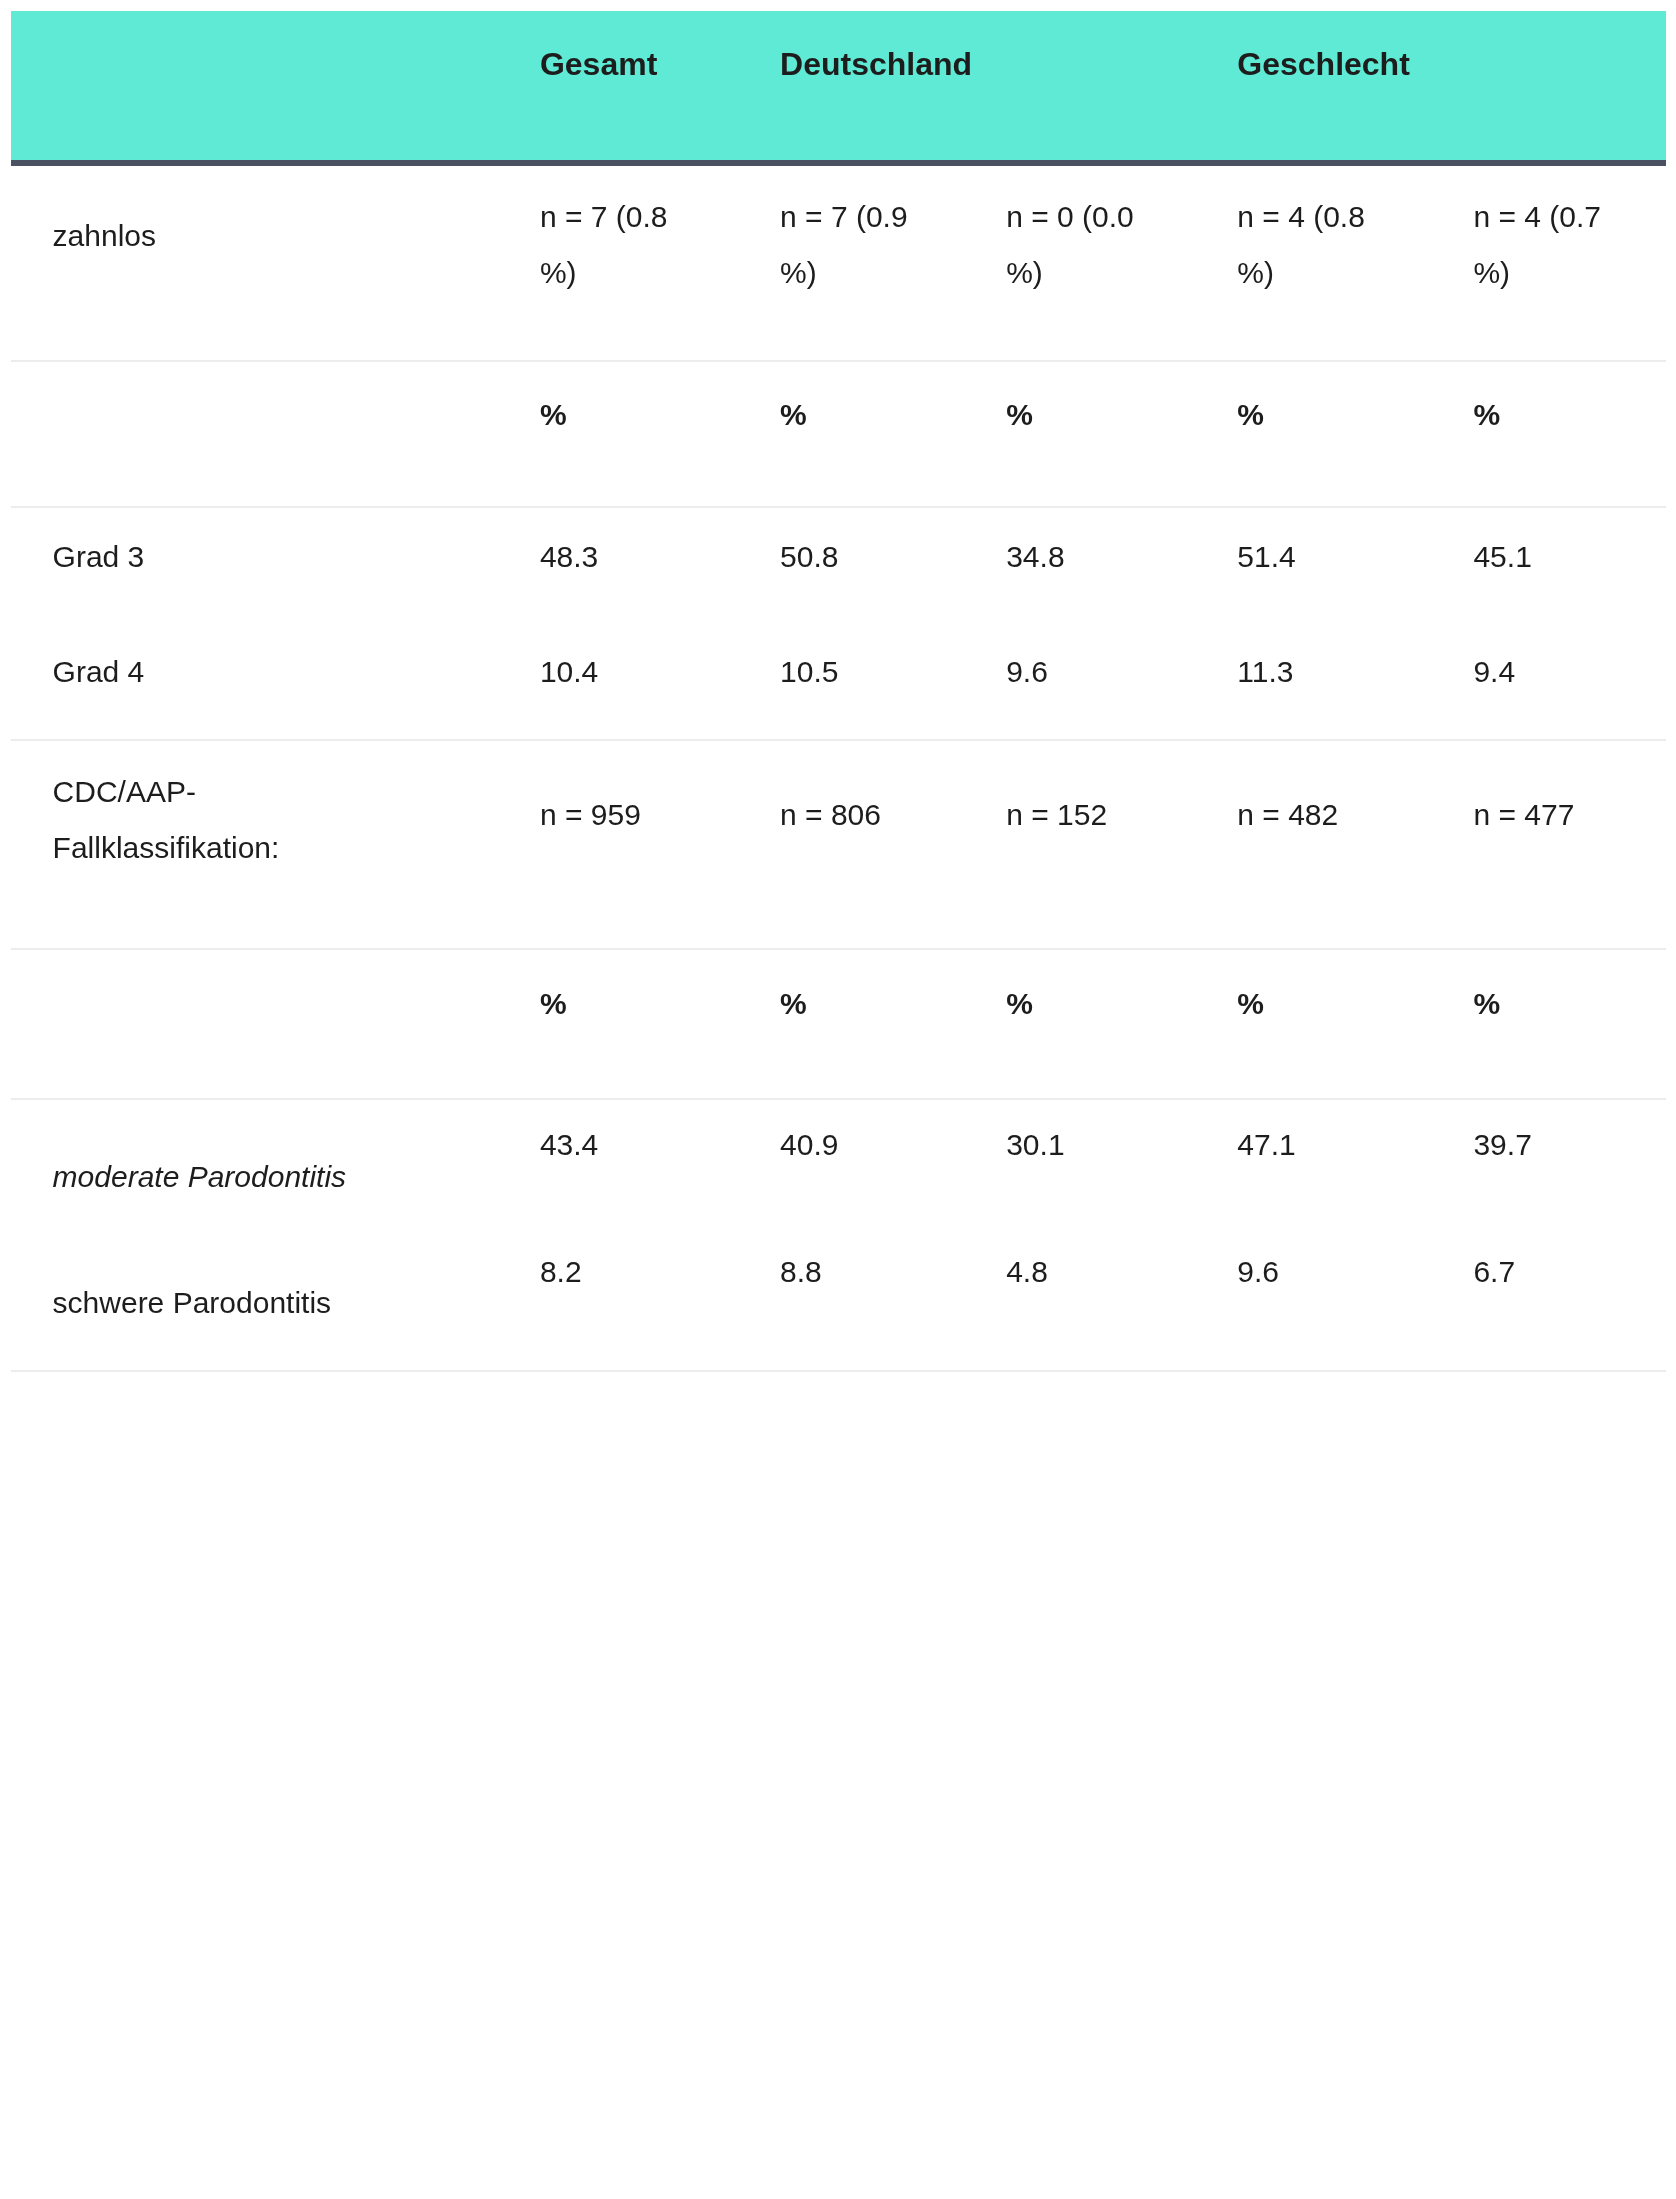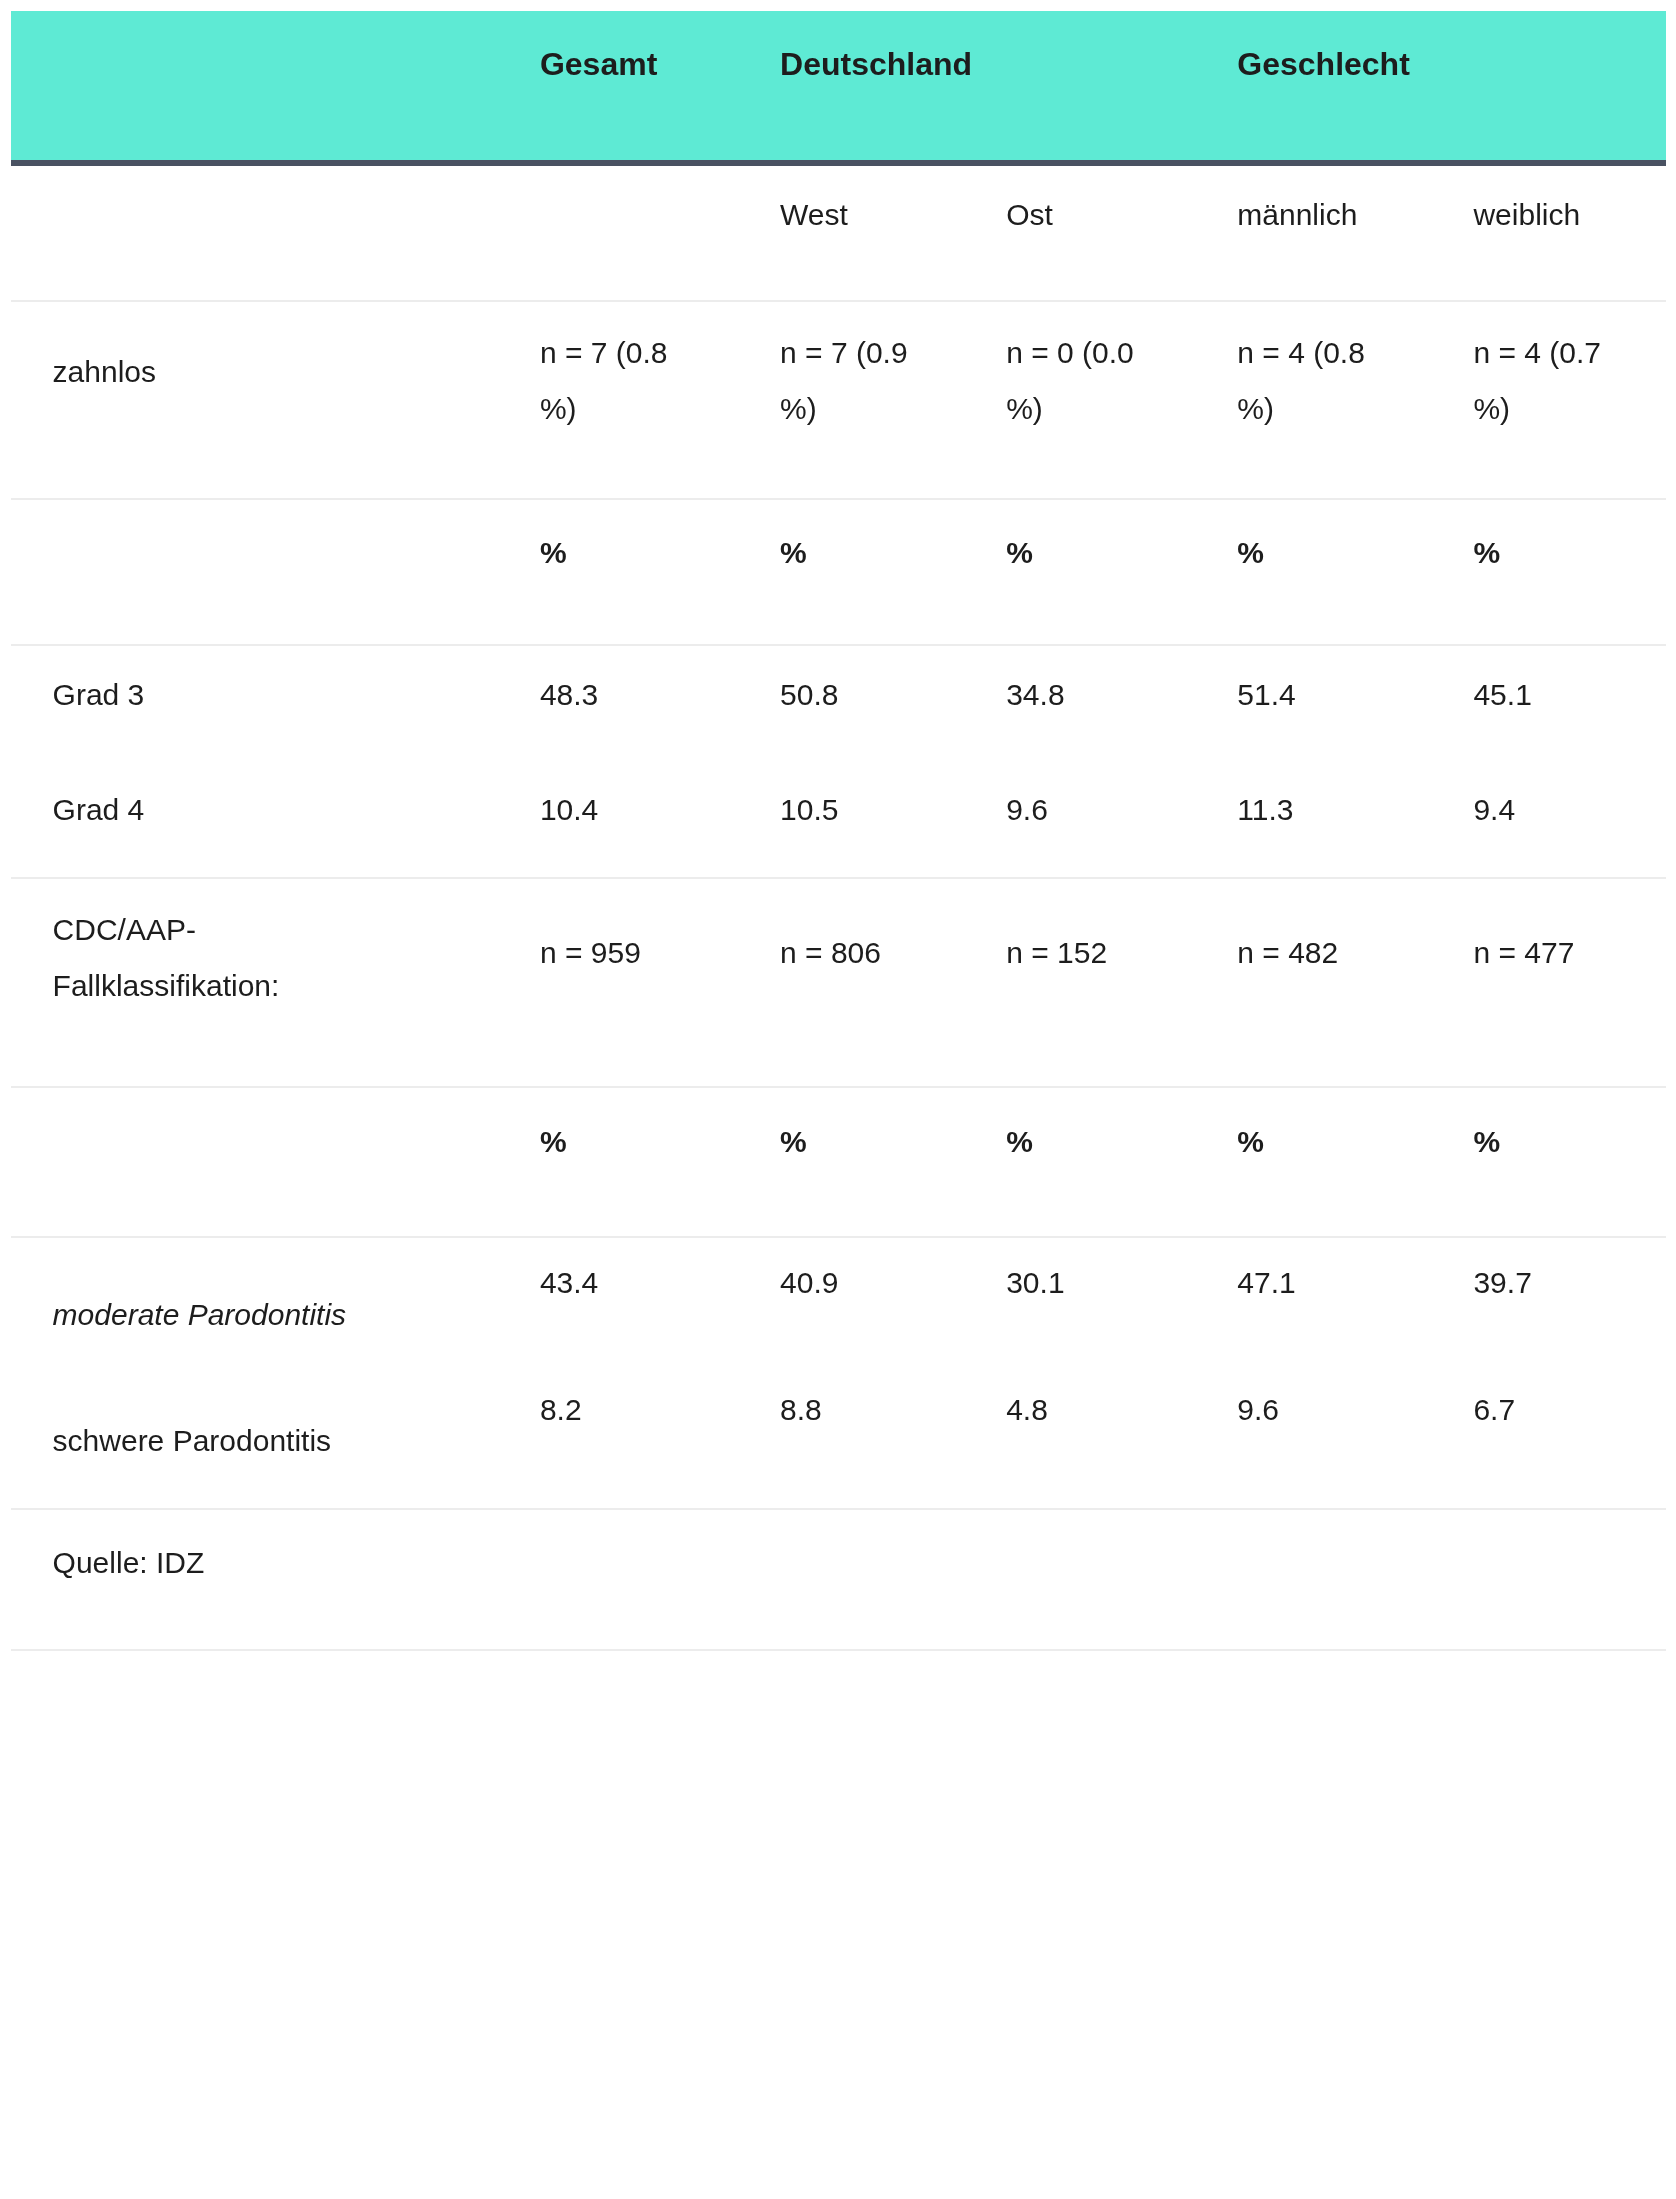--- a/index.html
+++ b/index.html
@@ -94,28 +94,20 @@
         <th class="cell-label"></th>
         <th>Gesamt</th>
         <th>Deutschland</th>
         <th></th>
         <th>Geschlecht</th>
         <th></th>
       </tr>
     </thead>
 
     <tbody>
-      <tr class="row-sub sep">
-        <td class="cell-label"></td>
-        <td></td>
-        <td>West</td>
-        <td>Ost</td>
-        <td>männlich</td>
-        <td>weiblich</td>
-      </tr>
 
 
       <tr class="row-zahnlos sep">
         <td class="cell-label">zahnlos</td>
         <td>n = 7 (0.8
 %)</td>
         <td>n = 7 (0.9
 %)</td>
         <td>n = 0 (0.0
 %)</td>
@@ -185,24 +177,16 @@
 
       <tr class="row-schwere sep">
         <td class="cell-label">schwere Parodontitis</td>
         <td>8.2</td>
         <td>8.8</td>
         <td>4.8</td>
         <td>9.6</td>
         <td>6.7</td>
       </tr>
 
-      <tr class="row-quelle sep">
-        <td class="cell-label">Quelle: IDZ</td>
-        <td></td>
-        <td></td>
-        <td></td>
-        <td></td>
-        <td></td>
-      </tr>
     </tbody>
   </table>
 </div>
 
 
 </body></html>

